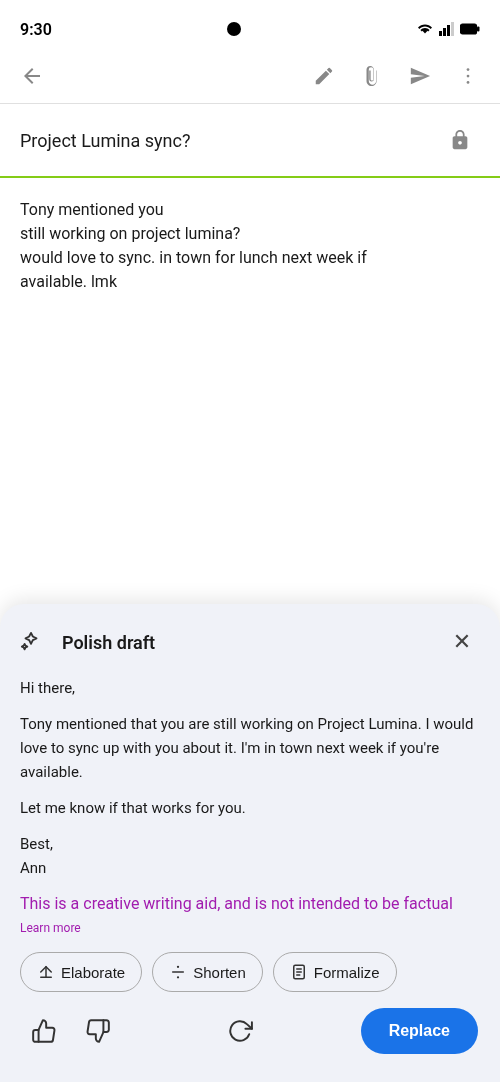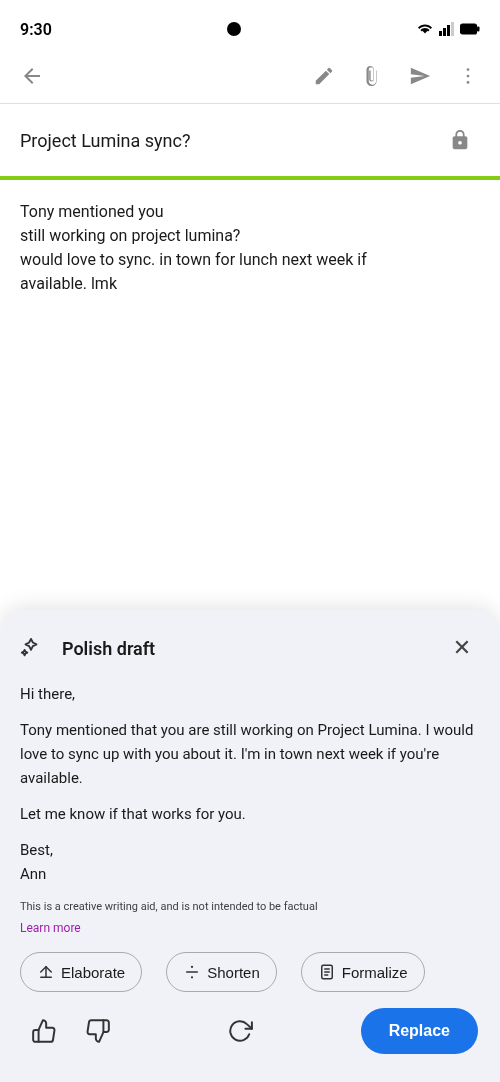--- a/index.html
+++ b/index.html
@@ -72,21 +72,21 @@
     .icon-btn svg {
       fill: #888;
     }
 
     
     .subject-bar {
       display: flex;
       align-items: center;
       justify-content: space-between;
       padding: 16px 20px;
-      border-bottom: 4px solid #84cc16;
+      border-bottom: 2px solid #84cc16;
     }
     .subject-text {
       font-size: 18px;
       font-weight: 400;
       color: #1a1a1a;
     }
 
     
     .email-body {
       padding: 20px 20px 30px 20px;
@@ -144,35 +144,35 @@
     }
     .draft-content p {
       margin-bottom: 12px;
     }
     .draft-content p:last-child {
       margin-bottom: 0;
     }
 
     
     .disclaimer {
-      font-size: 11px;
-      color: #404040;
+      font-size: 16px;
+      color: #a21caf;
       margin-bottom: 4px;
     }
     .learn-more {
       font-size: 12px;
       color: #a21caf;
       cursor: pointer;
     }
 
     
     .action-buttons {
       display: flex;
       align-items: center;
-      gap: 24px;
+      gap: 10px;
       margin: 16px 0 16px 0;
       flex-wrap: nowrap;
     }
     .action-btn {
       display: flex;
       align-items: center;
       gap: 6px;
       border: 1.5px solid #aaa;
       border-radius: 50px;
       padding: 10px 16px;

